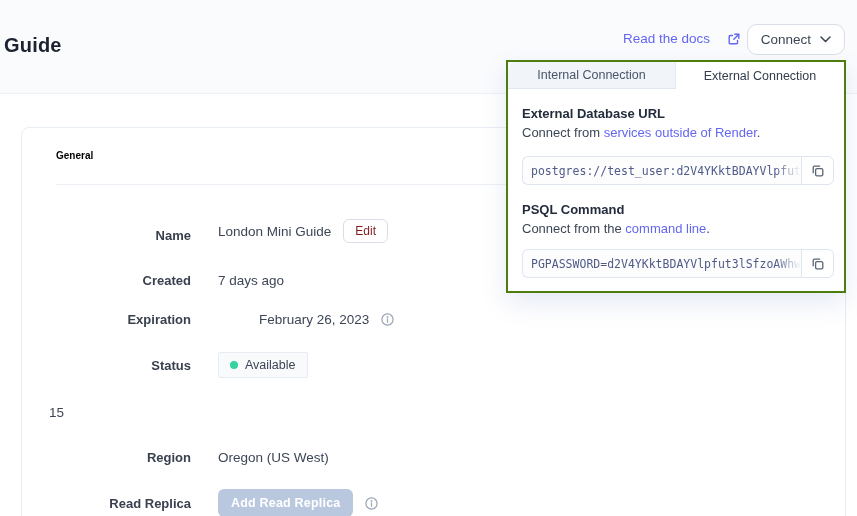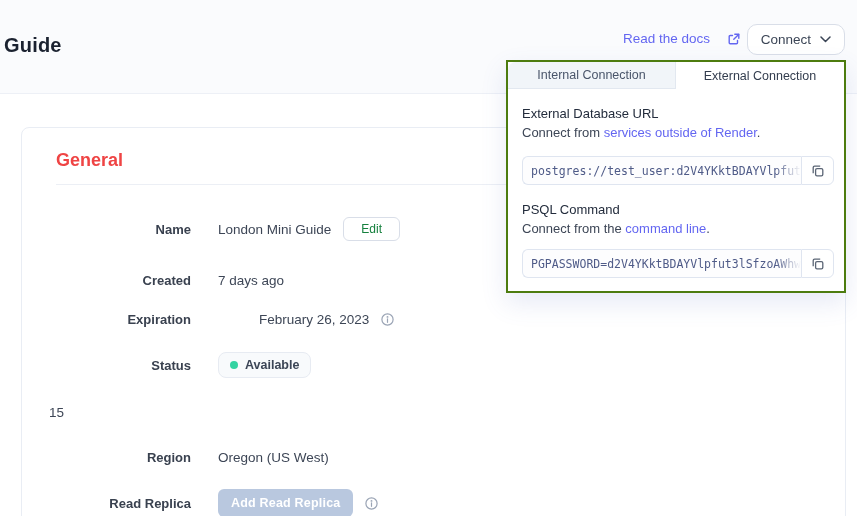--- a/index.html
+++ b/index.html
@@ -35,50 +35,50 @@
     font-family: "Liberation Sans", sans-serif;
   }
 
   
   .card {
     position: absolute; left: 21px; top: 127px; width: 825px; height: 430px;
     background: #ffffff; border: 1px solid #e9edf4; border-radius: 8px;
   }
   .card-heading {
     position: absolute; left: 34px; top: 22px;
-    font-size: 18px; font-weight: 600; color: #ef4444;
+    font-size: 10px; font-weight: 600; color: #000000;
   }
   .card-divider {
     position: absolute; left: 34px; top: 56px; width: 757px; height: 1px;
     background: #eceff5;
   }
   .row {
     position: absolute; left: 0; height: 28px;
     display: flex; align-items: center;
   }
   .row-label {
     width: 169px; text-align: right; flex: 0 0 169px;
     font-size: 13px; font-weight: 600; color: #39414f;
   }
   .row-value {
     margin-left: 27px; display: inline-flex; align-items: center; gap: 12px;
     font-size: 13.5px; color: #3d4656;
   }
   .edit-btn {
     display: inline-flex; align-items: center;
-    padding: 4px 17px; background: #ffffff;
+    padding: 4px 11px; background: #ffffff;
     border: 1px solid #d9dee8; border-radius: 6px;
-    font-size: 12px; color: #15803d; cursor: pointer;
+    font-size: 12px; color: #7f1d1d; cursor: pointer;
     font-family: "Liberation Sans", sans-serif;
   }
   .status-badge {
     display: inline-flex; align-items: center; gap: 7px;
     padding: 5px 11px; background: #f8fafc;
-    border: 1px solid #e7ebf2; border-radius: 8px;
-    font-size: 12.5px; color: #3b4556; font-weight: bold;
+    border: 1px solid #e7ebf2; border-radius: 2px;
+    font-size: 12.5px; color: #3b4556;
   }
   .status-dot { width: 8px; height: 8px; border-radius: 50%; background: #34d3a2; }
   .disabled-btn {
     display: inline-flex; align-items: center;
     padding: 7px 13px; background: #b9c8df; border: none; border-radius: 6px;
     font-size: 12.5px; font-weight: 700; color: #ffffff; letter-spacing: .2px;
     font-family: "Liberation Sans", sans-serif; cursor: not-allowed;
   }
   .info-icon { display: inline-flex; cursor: pointer; }
 
@@ -95,21 +95,21 @@
   }
   .tab.inactive {
     background: #f1f5f9; color: #49556a;
     border-bottom: 1px solid #e2e8f0; border-right: 1px solid #e2e8f0;
     border-top-left-radius: 8px;
   }
   .tab.active { background: #ffffff; color: #333d4e; border-top-right-radius: 8px; }
 
   .pop-heading {
     position: absolute; left: 14px;
-    font-size: 13px; font-weight: 400; color: #232c3c;
+    font-size: 13px; font-weight: 700; color: #232c3c;
   }
   .pop-desc {
     position: absolute; left: 14px;
     font-size: 13px; color: #3d4656;
   }
   .pop-link { color: #6366f1; text-decoration: none; cursor: pointer; }
 
   .code-group {
     position: absolute; left: 14px; width: 312px; height: 29px;
     display: flex;
@@ -159,21 +159,21 @@
           <path d="M1 1 L5.5 5.5 L10 1"></path>
         </svg>
       </span>
     </button>
   </div>
 
   <div class="card">
     <div class="card-heading">General</div>
     <div class="card-divider"></div>
 
-    <div class="row" style="top:87px;">
+    <div class="row" style="top:87px;align-items:flex-end;">
       <div class="row-label">Name</div>
       <div class="row-value">
         <span>London Mini Guide</span>
         <button class="edit-btn">Edit</button>
       </div>
     </div>
 
     <div class="row" style="top:138px;">
       <div class="row-label">Created</div>
       <div class="row-value">

